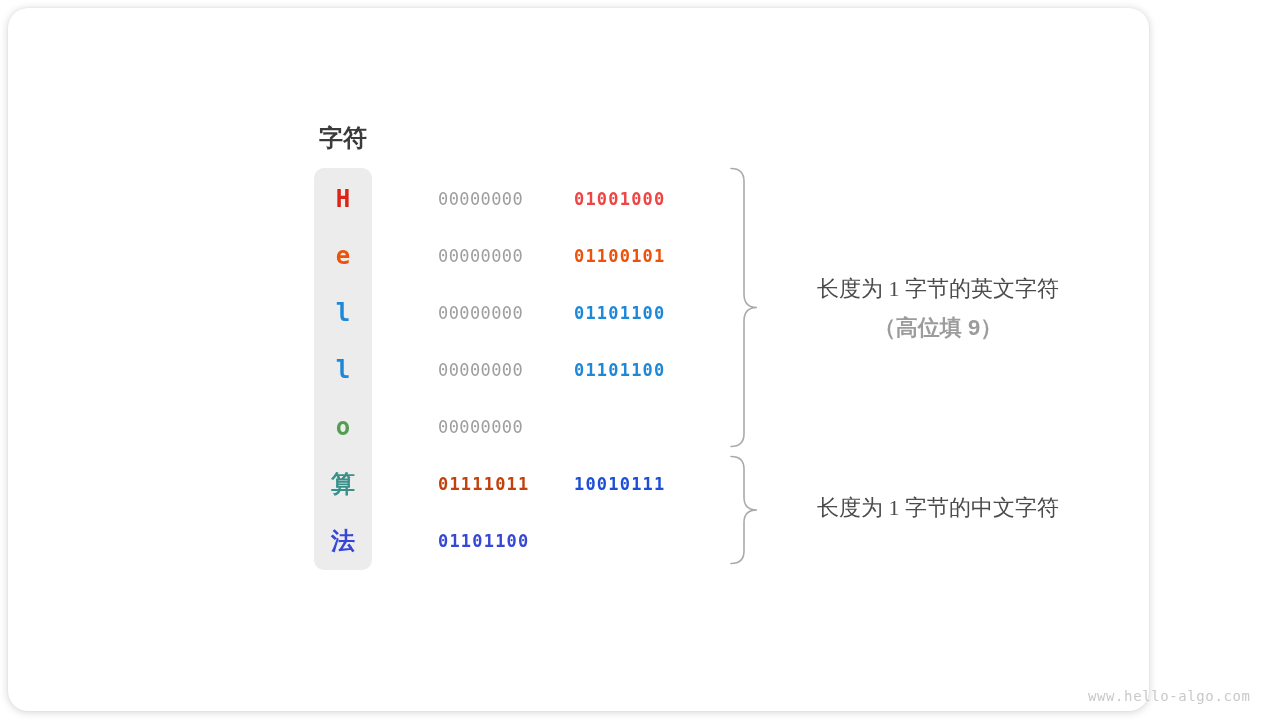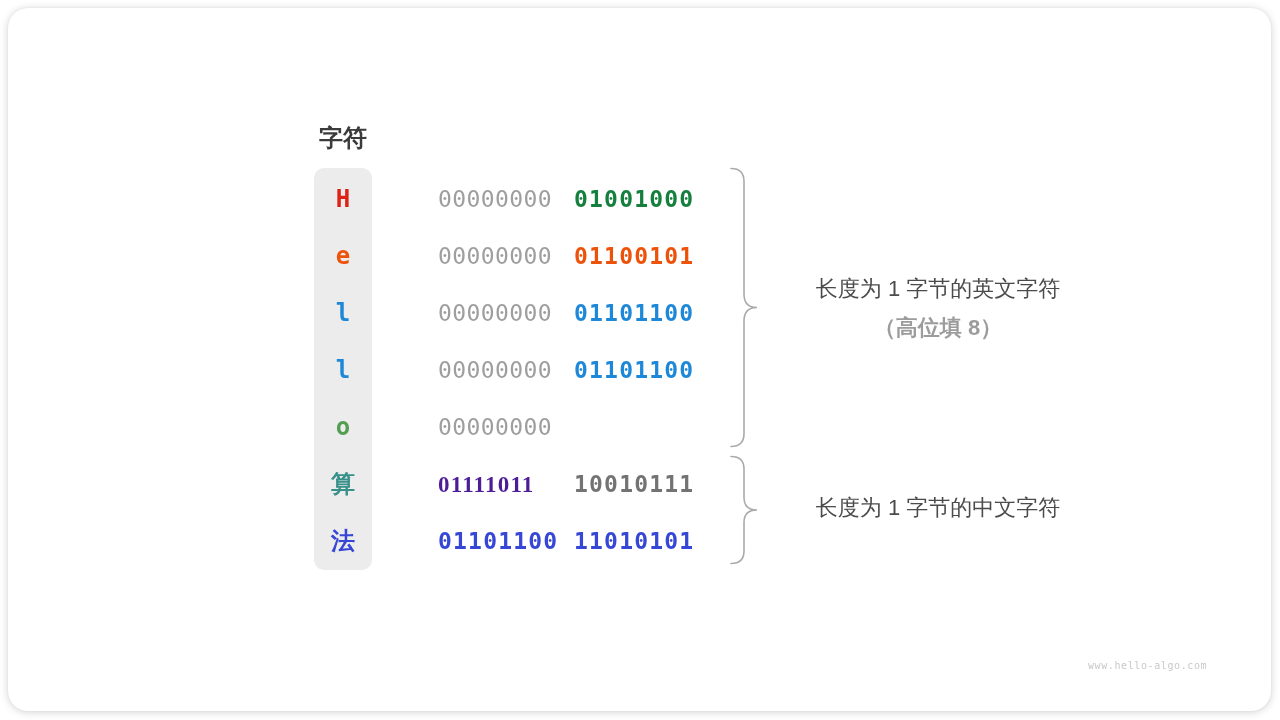--- a/index.html
+++ b/index.html
@@ -12,21 +12,21 @@
     position: relative;
     width: 1280px;
     height: 720px;
     background: #ffffff;
     overflow: hidden;
   }
   .card {
     position: absolute;
     left: 8px;
     top: 8px;
-    width: 1263px;
+    width: 1141px;
     height: 703px;
     background: #ffffff;
     border-radius: 20px;
     box-shadow: 0 1px 8px rgba(0,0,0,0.18), 0 0 2px rgba(0,0,0,0.06);
   }
   .mono {
     font-family: "DejaVu Sans Mono", "Liberation Mono", monospace;
   }
   .col-header {
     position: absolute;
@@ -61,21 +61,21 @@
     position: absolute;
     left: 306px;
     width: 58px;
     text-align: center;
     font-size: 24px;
     font-weight: bold;
     font-family: "DejaVu Sans Mono", "Liberation Mono", "Liberation Sans", monospace;
   }
   .byte {
     position: absolute;
-    font-size: 23px;
+    font-size: 17px;
     white-space: nowrap;
   }
   .byte1 { left: 430px; }
   .byte2 { left: 566px; }
   .byte.bold { font-weight: bold; letter-spacing: 1.2px; }
   .byte.muted { color: var(--muted-byte, #9e9e9e); font-weight: normal; letter-spacing: 0.4px; }
   .brace {
     position: absolute;
     color: var(--brace, #ababab);
   }
@@ -87,55 +87,56 @@
     width: 344px;
     text-align: center;
   }
   .annotation-english { top: 266px; }
   .annotation-chinese { top: 485px; }
   .annotation .line1 {
     font-size: 22px;
     line-height: 30px;
     color: var(--annotation-primary, #4b4b4b);
     white-space: nowrap;
+    font-family: Liberation Serif, serif;
   }
   .annotation .line2 {
     margin-top: 9px;
     font-size: 22px;
     line-height: 30px;
     font-weight: bold;
     color: var(--annotation-secondary, #9c9c9c);
     white-space: nowrap;
   }
   .watermark {
     position: absolute;
     left: 1080px;
-    top: 652px;
-    font-size: 10px;
+    top: 680px;
+    font-size: 14px;
     letter-spacing: 0.6px;
     color: var(--watermark, #c9c9c9);
     white-space: nowrap;
   }
 </style>
 </head>
 <body>
 
 <div class="canvas">
   <div class="card">
 
     <div class="col-header char-header">字符</div>
 
 
     <div class="char-col-bg"></div>
 
     <div id="rows">
       <div class="row" style="top: 163px;">
         <span class="cell-char" style="color: rgb(221, 35, 24);">H</span>
         <span class="byte byte1 mono muted">00000000</span>
-        <span class="byte byte2 mono bold" style="color: #15803d;">01001000</span>
+        <span class="byte byte2 mono bold" style="color: #ef4444;">01001000</span>
       </div>
 
       <div class="row" style="top: 220px;">
         <span class="cell-char" style="color: rgb(236, 82, 10);">e</span>
         <span class="byte byte1 mono muted">00000000</span>
         <span class="byte byte2 mono bold" style="color: rgb(236, 82, 10);">01100101</span>
       </div>
 
       <div class="row" style="top: 277px;">
         <span class="cell-char" style="color: rgb(30, 136, 216);">l</span>
@@ -149,42 +150,41 @@
         <span class="byte byte2 mono bold" style="color: rgb(30, 136, 216);">01101100</span>
       </div>
 
       <div class="row" style="top: 391px;">
         <span class="cell-char" style="color: rgb(81, 158, 81);">o</span>
         <span class="byte byte1 mono muted">00000000</span>
       </div>
 
       <div class="row" style="top: 448px;">
         <span class="cell-char" style="color: rgb(56, 144, 138);">算</span>
-        <span class="byte byte1 mono bold" style="color: #4c1d95; font-family: Liberation Serif, serif;">01111011</span>
-        <span class="byte byte2 mono bold" style="color: #737373;">10010111</span>
+        <span class="byte byte1 mono bold" style="color: #c2410c;">01111011</span>
+        <span class="byte byte2 mono bold" style="color: #1d4ed8;">10010111</span>
       </div>
 
       <div class="row" style="top: 505px;">
         <span class="cell-char" style="color: rgb(54, 71, 214);">法</span>
         <span class="byte byte1 mono bold" style="color: rgb(54, 71, 214);">01101100</span>
-        <span class="byte byte2 mono bold" style="color: rgb(54, 71, 214);">11010101</span>
       </div>
     </div>
 
     <svg class="brace brace-english" width="30" height="281" viewBox="0 0 30 281" fill="none">
       <path d="M 2 1.5 Q 15 1.5 15 14.5 L 15 127 Q 15 140.5 28 140.5 Q 15 140.5 15 154 L 15 266.5 Q 15 279.5 2 279.5" stroke="currentColor" stroke-width="1.6" fill="none" stroke-linecap="round"></path>
     </svg>
 
     <svg class="brace brace-chinese" width="30" height="110" viewBox="0 0 30 110" fill="none">
       <path d="M 2 1.5 Q 15 1.5 15 14 L 15 42.5 Q 15 55 28 55 Q 15 55 15 67.5 L 15 96 Q 15 108.5 2 108.5" stroke="currentColor" stroke-width="1.6" fill="none" stroke-linecap="round"></path>
     </svg>
 
     <div class="annotation annotation-english">
       <div class="line1">长度为 1 字节的英文字符</div>
-      <div class="line2">（高位填 8）</div>
+      <div class="line2">（高位填 9）</div>
     </div>
 
     <div class="annotation annotation-chinese">
       <div class="line1">长度为 1 字节的中文字符</div>
     </div>
 
     <div class="watermark mono">www.hello-algo.com</div>
 
   </div>
 </div>

